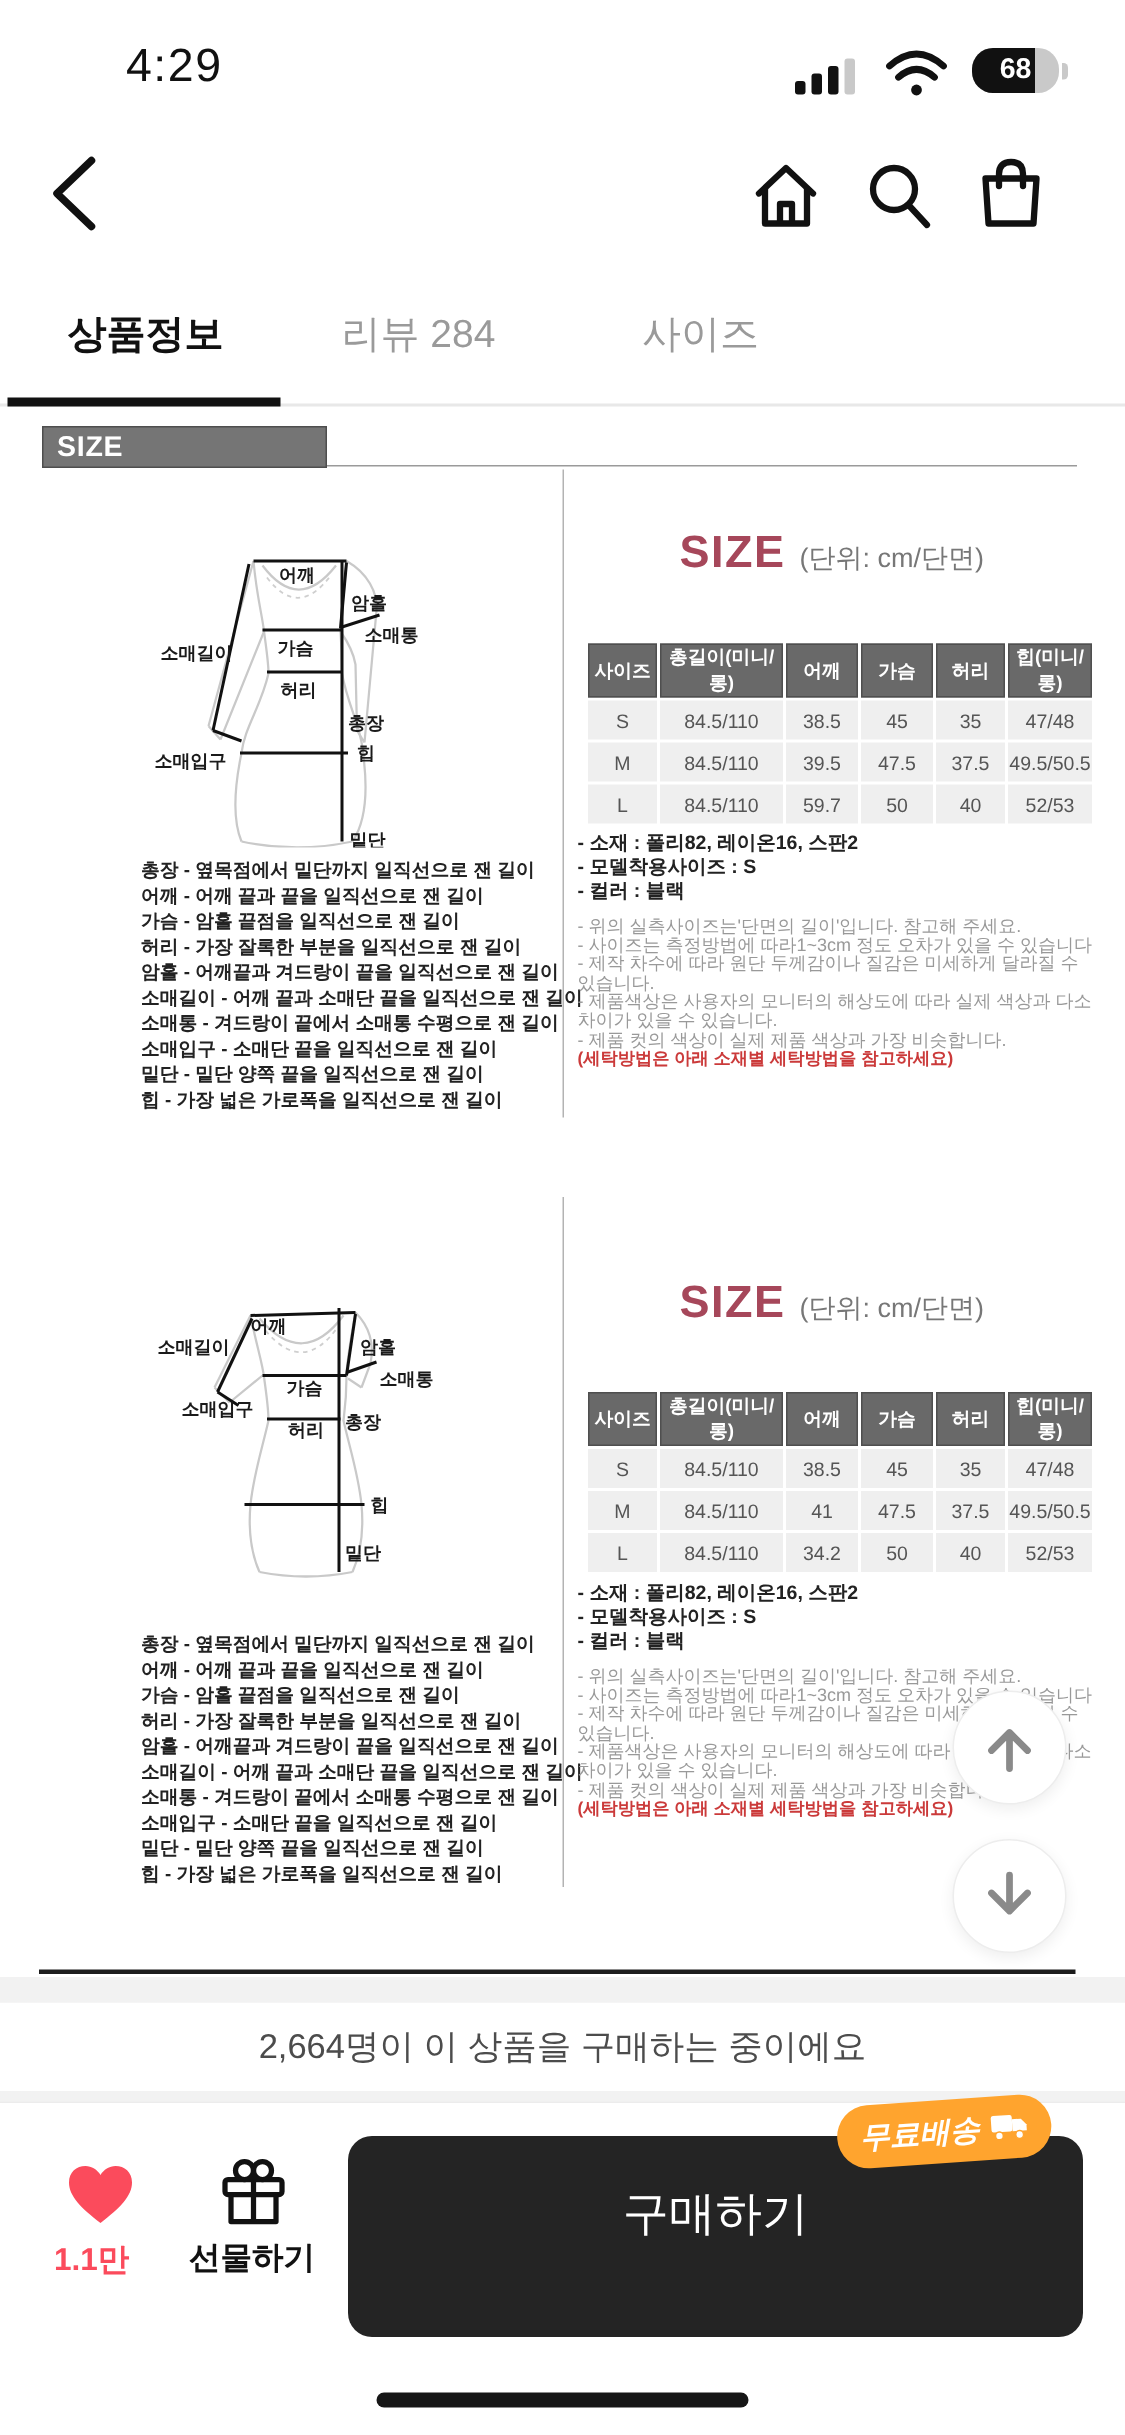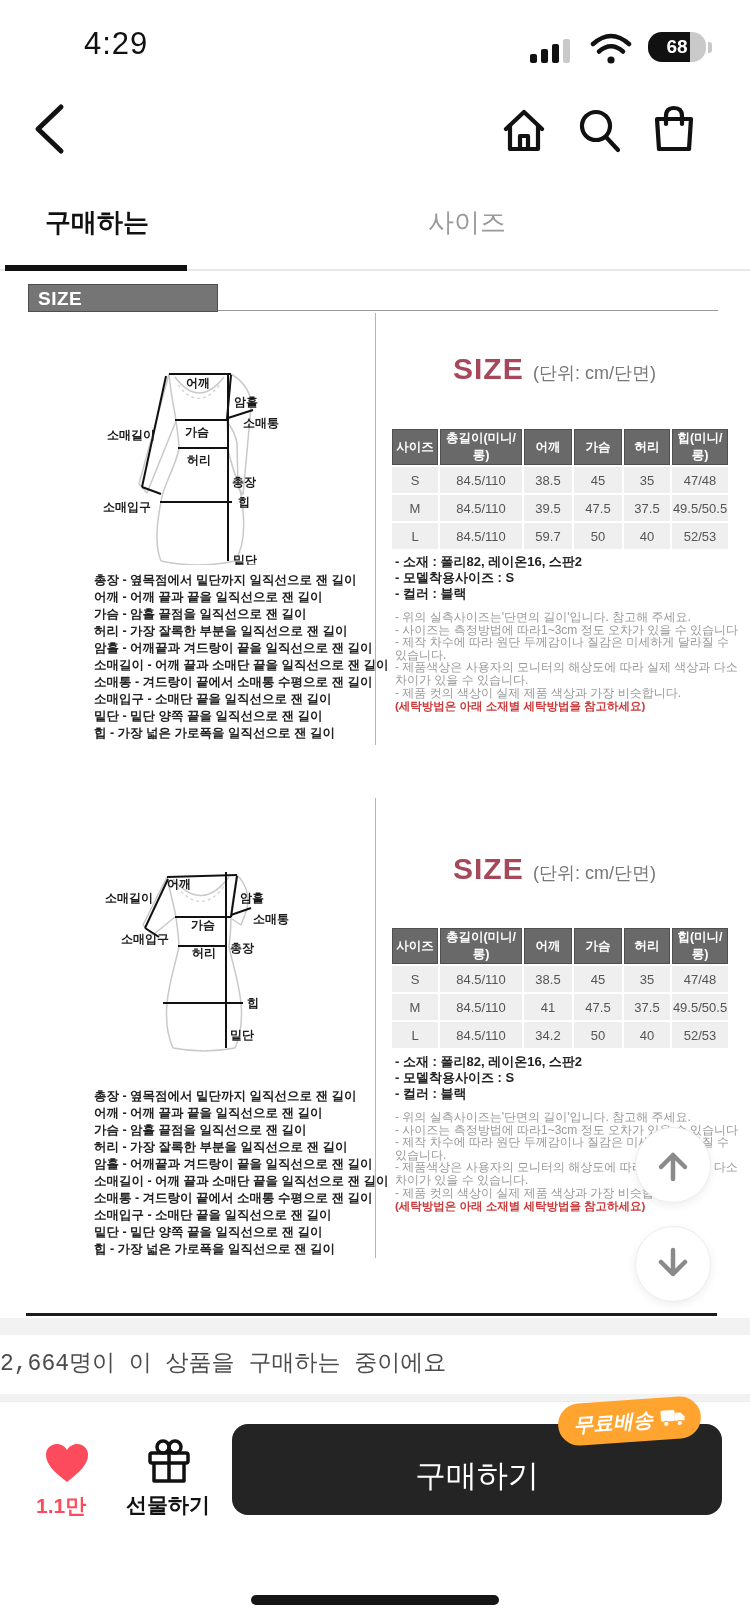--- a/index.html
+++ b/index.html
@@ -32,37 +32,37 @@
   
   .size-title{width:345px;text-align:center;font-size:30px;font-weight:bold;letter-spacing:1px;}
   .size-title .unit{font-size:18px;font-weight:normal;color:#777;letter-spacing:0;}
   table.size{border-collapse:separate;border-spacing:2px;table-layout:fixed;width:330px;}
   table.size th{background:#696969;border:1px solid #4f4f4f;color:#fff;font-size:12.5px;font-weight:bold;height:30px;padding:0;text-align:center;}
   table.size td{background:#efefef;color:#555;font-size:13px;height:26px;padding:0;text-align:center;}
   table.size th:nth-child(1){width:44px}table.size th:nth-child(2){width:80px}
   table.size th:nth-child(3){width:46px}table.size th:nth-child(4){width:46px}
   table.size th:nth-child(5){width:44px}table.size th:nth-child(6){width:54px}
 
-  .notes{width:348px;margin-left:10px;}
+  .notes{width:348px;}
   .notes .bold div{font-size:13px;font-weight:bold;color:#222;line-height:16px;}
   .notes .gray{margin-top:9px;}
   .notes .gray div{font-size:12px;color:#999;line-height:12.6px;}
   .notes .red{font-size:11.5px;font-weight:bold;line-height:13px;margin-top:1px;}
 
   .desc-list div{font-size:12.5px;font-weight:bold;color:#222;line-height:17px;white-space:nowrap;}
 
   
   .content-end-line{left:26px;top:1313px;width:691px;height:3px;background:#1c1c1c;}
   .gray-band{left:0;width:750px;background:#f2f2f2;border-bottom:1px solid #e3e3e3;}
-  .notice-row{left:0;top:1335px;width:750px;height:59px;background:#fff;text-align:left;
-              font-size:23px;color:#4c4c4c;line-height:59px;font-family:Liberation Mono, monospace;}
+  .notice-row{left:0;top:1335px;width:750px;height:59px;background:#fff;text-align:center;
+              font-size:23px;color:#4c4c4c;line-height:59px;}
   .purchase-bar{left:0;top:1401px;width:750px;height:222px;background:#fff;border-top:1px solid #ececec;box-sizing:border-box;}
   .like-label{left:36px;top:1492px;width:64px;text-align:left;font-size:21px;font-weight:bold;}
   .gift-label{left:126px;top:1491px;width:84px;text-align:center;font-size:21px;color:#111;font-weight:bold;}
-  .buy-btn{left:232px;top:1424px;width:490px;height:91px;background:#242424;border-radius:16px;
+  .buy-btn{left:232px;top:1424px;width:490px;height:134px;background:#242424;border-radius:16px;
            color:#fff;font-size:31px;text-align:center;line-height:104px;cursor:pointer;}
   .ship-badge{left:558px;top:1400px;height:42px;border-radius:22px;padding:0 15px;display:inline-flex;
               align-items:center;gap:7px;transform:rotate(-4deg);color:#fff;font-size:20px;font-weight:bold;font-style:italic;}
   .home-indicator{left:251px;top:1595px;width:248px;height:10px;border-radius:6px;background:#161616;}
 
   .fab{width:74px;height:74px;border-radius:50%;background:#fff;border:1px solid #ededed;
        box-shadow:0 3px 10px rgba(0,0,0,.07);display:flex;align-items:center;justify-content:center;cursor:pointer;z-index:5;}
 </style>
 </head>
 <body>
@@ -98,21 +98,22 @@
   <svg class="abs navicon" style="left:576px;top:107px" width="46" height="46" viewBox="0 0 46 46">
     <circle cx="20" cy="19" r="14" stroke="#111" stroke-width="4.2" fill="none"></circle>
     <line x1="30" y1="30" x2="42" y2="43" stroke="#111" stroke-width="4.2" stroke-linecap="round"></line>
   </svg>
   <svg class="abs navicon" style="left:650px;top:104px" width="48" height="50" viewBox="0 0 48 50">
     <path d="M7 15 H41 L39 45 H9 Z" stroke="#111" stroke-width="4.2" fill="none" stroke-linejoin="round"></path>
     <path d="M16 20 V12 Q16 4 24 4 Q32 4 32 12 V20" stroke="#111" stroke-width="4.2" fill="none" stroke-linecap="round"></path>
   </svg>
 
   <div class="abs tabbar">
-    <div class="tab active" style="left:8px;width:178px">구매하는</div>
+    <div class="tab active" style="left:8px;width:178px">상품정보</div>
+    <div class="tab" style="left:186px;width:186px">리뷰 284</div>
     <div class="tab" style="left:372px;width:190px">사이즈</div>
   </div>
   <div class="abs tab-underline"></div>
 
   <div class="abs badge">SIZE INFORMATION</div>
   <div class="abs badge-rule"></div>
 
   <div class="abs vdivider" style="top:313px;height:432px"></div>
 
   <svg class="abs diagram" style="left:95px;top:335px" width="270" height="230" viewBox="0 0 270 230">

